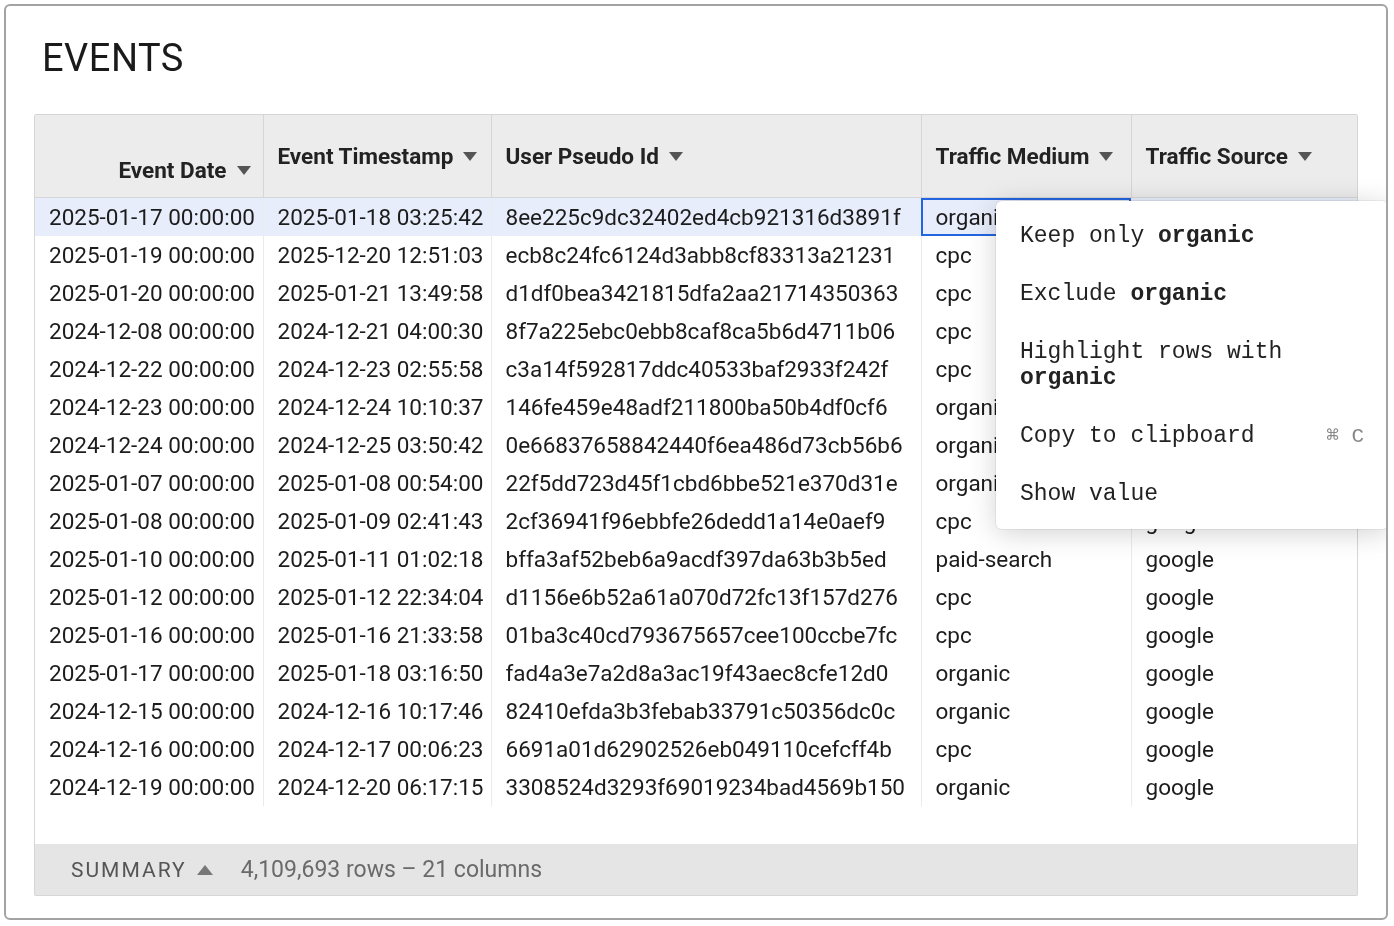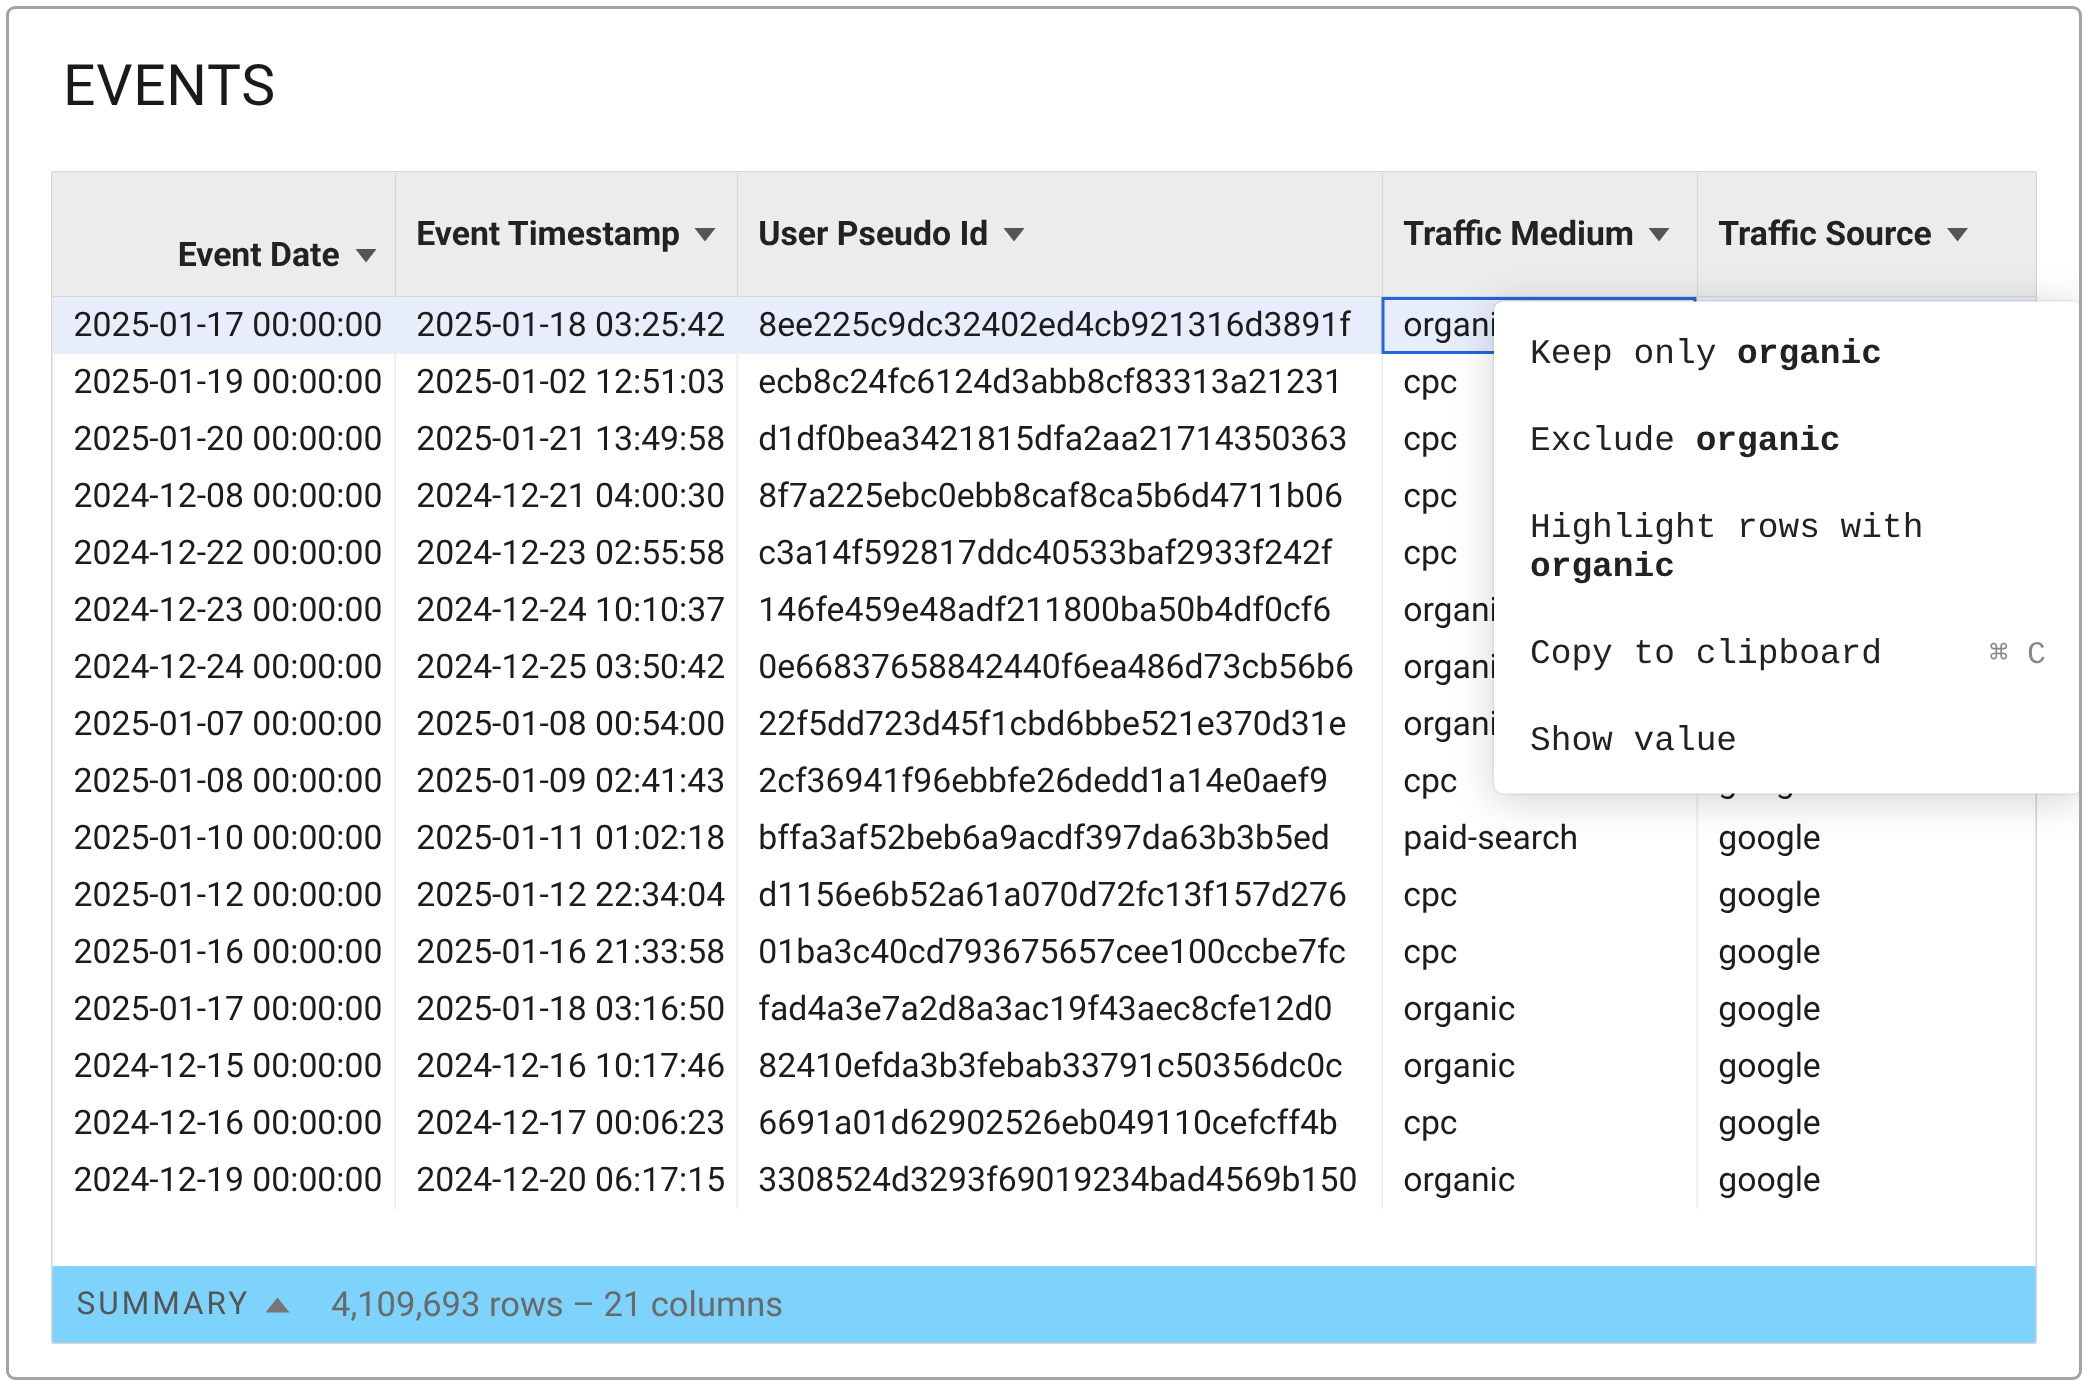--- a/index.html
+++ b/index.html
@@ -113,27 +113,27 @@
     align-items: baseline;
     cursor: default;
   }
   .menu-item .strong { font-weight: 700; }
   .menu-item .shortcut { color: #888; font-size: 21px; }
   
   .summary-bar {
     position: absolute;
     left: 28px; right: 28px; bottom: 22px;
     height: 52px;
-    background: #7dd3fc;
+    background: #e5e5e5;
     border: 1px solid #d6d6d6;
     border-top: none;
     border-radius: 0 0 2px 2px;
     display: flex;
     align-items: center;
-    padding: 0 16px;
+    padding: 0 36px;
     gap: 28px;
     font-size: 23px;
     color: #555;
   }
   .summary-label {
     letter-spacing: 2px;
     color: #555;
     display: flex;
     align-items: center;
     gap: 10px;
@@ -200,21 +200,21 @@
       <tbody id="tbody">
           <tr class="highlight">
             <td class="num">2025-01-17 00:00:00</td>
             <td>2025-01-18 03:25:42</td>
             <td>8ee225c9dc32402ed4cb921316d3891f</td>
             <td class="selected-cell">organic</td>
             <td>google</td>
           </tr>
           <tr>
             <td class="num">2025-01-19 00:00:00</td>
-            <td>2025-01-02 12:51:03</td>
+            <td>2025-12-20 12:51:03</td>
             <td>ecb8c24fc6124d3abb8cf83313a21231</td>
             <td>cpc</td>
             <td></td>
           </tr>
           <tr>
             <td class="num">2025-01-20 00:00:00</td>
             <td>2025-01-21 13:49:58</td>
             <td>d1df0bea3421815dfa2aa21714350363</td>
             <td>cpc</td>
             <td></td>

